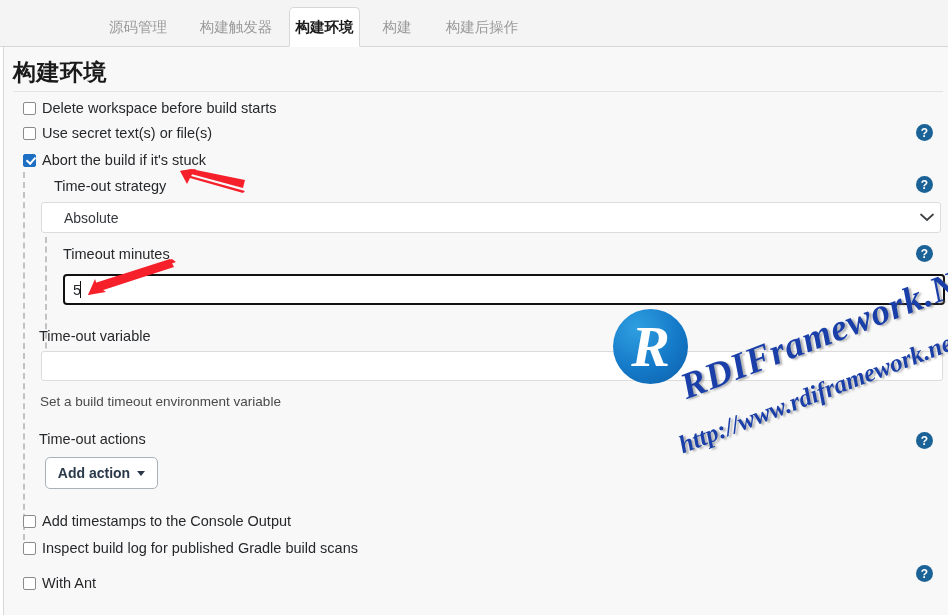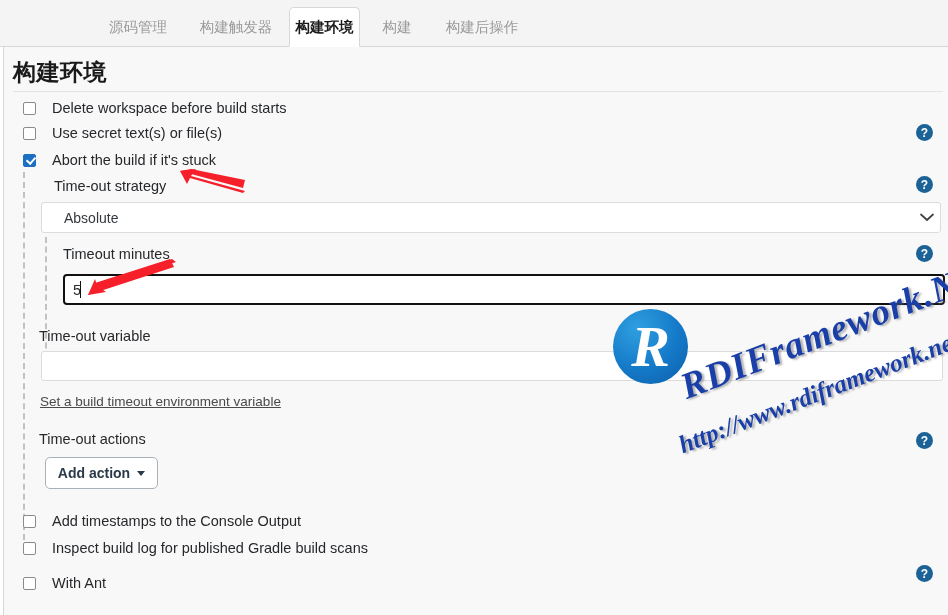--- a/index.html
+++ b/index.html
@@ -105,21 +105,21 @@
   .cbox.checked::after {
     content: "";
     position: absolute;
     left: 3.6px; top: 0.8px;
     width: 3.6px; height: 7.2px;
     border: solid #fff;
     border-width: 0 2px 2px 0;
     transform: rotate(42deg);
   }
   .cblabel {
-    margin-left: 16px;
+    margin-left: 6px;
     font-size: 14.5px;
     color: #26282b;
     white-space: nowrap;
   }
 
   
   .guide {
     position: absolute;
     width: 0;
     border-left: 2px dashed #c2c2c2;
@@ -329,21 +329,21 @@
   <svg class="selchev" style="left:916px; top:166px;" width="14" height="9" viewBox="0 0 14 9">
     <path d="M1 1.5 L7 7 L13 1.5" stroke="#3c4043" stroke-width="1.7" fill="none" stroke-linecap="round"></path>
   </svg>
 
   <div class="fieldlabel" style="left:59px; top:199px;">Timeout minutes</div>
   <input class="jinput focused" style="left: 59px; top: 227px; width: 882px; height: 31px;" value="5">
   <div class="caret" style="left:76px; top:234px; height:17px;"></div>
 
   <div class="fieldlabel" style="left:35px; top:281px;">Time-out variable</div>
   <input class="jinput" style="left: 37px; top: 304px; width: 902px; height: 30px;" value="">
-  <div class="helptext" style="left:36px; top:347px;text-decoration:underline;">Set a build timeout environment variable</div>
+  <div class="helptext" style="left:36px; top:347px;">Set a build timeout environment variable</div>
 
   <div class="fieldlabel" style="left:35px; top:384px;text-align:right;">Time-out actions</div>
   <button class="jbtn" style="left:41px; top:410px; width:113px; height:32px;">
     <span>Add action</span>
     <span class="btncaret"></span>
   </button>
 
   <div class="cbrow" style="left:19px; top:466px;">
     <span class="cbox"></span>
     <span class="cblabel">Add timestamps to the Console Output</span>

